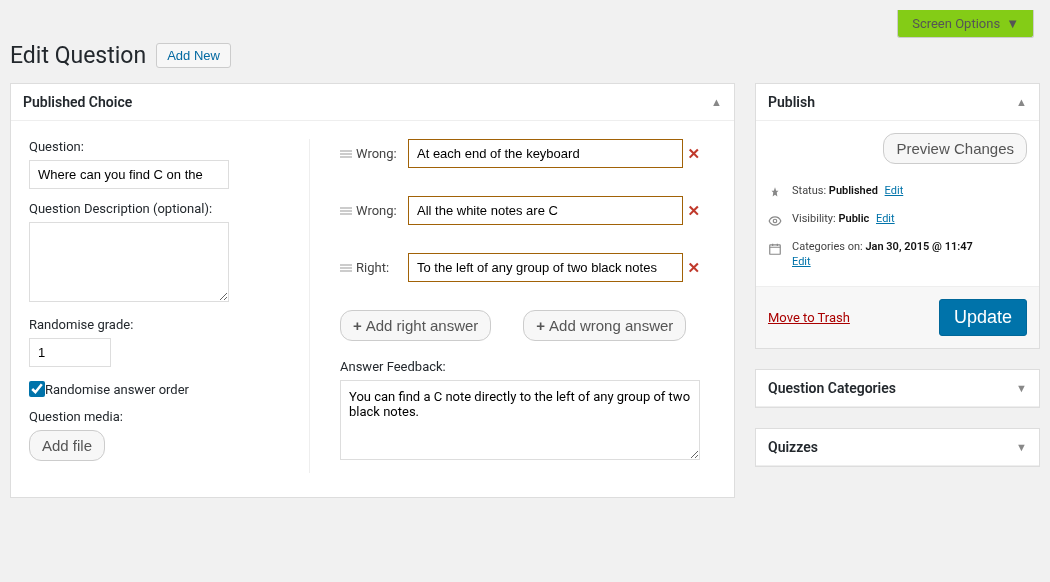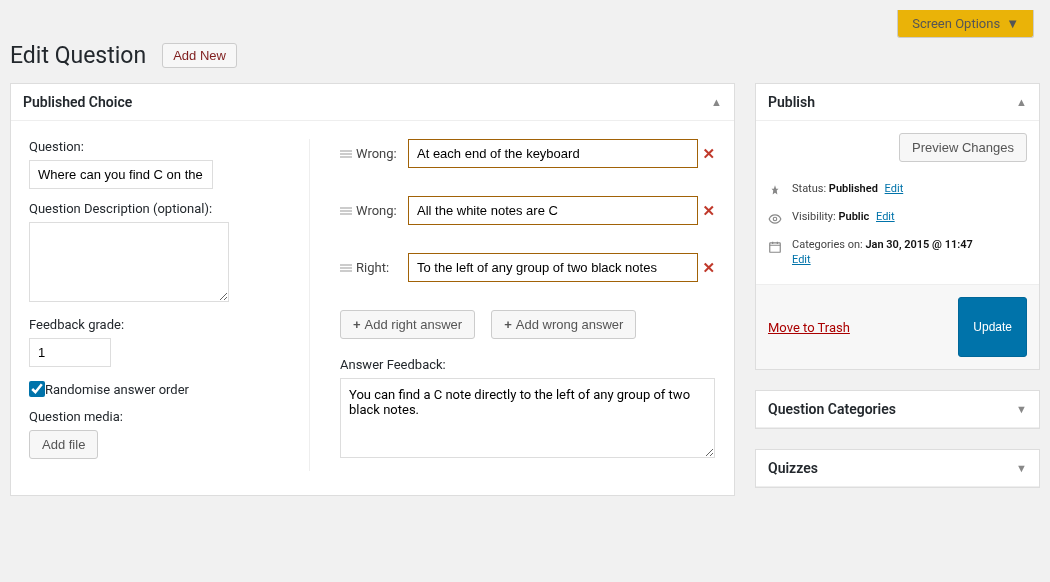--- a/index.html
+++ b/index.html
@@ -1,61 +1,61 @@
 <!DOCTYPE html>
 <html><head>
 <meta charset="utf-8">
 <style>
   * { box-sizing: border-box; margin: 0; padding: 0; }
   body { font-family: -apple-system,BlinkMacSystemFont,"Segoe UI",Roboto,sans-serif; background:#f1f1f1; font-size:13px; color:#23282d; }
   .wrap { padding:10px; }
   .top-bar { display:flex; justify-content:flex-end; padding:0 6px 4px 0; }
-  .screen-options { background:#eab308; border:1px solid #ccc; border-top:none; padding:6px 14px; font-size:13px; color:#555; cursor:pointer; display:flex; align-items:center; gap:6px; border-radius:0 0 3px 3px; }
-  .header-row { display:flex; align-items:center; gap:16px; padding:0 0 14px 0; }
+  .screen-options { background:#84cc16; border:1px solid #ccc; border-top:none; padding:6px 14px; font-size:13px; color:#555; cursor:pointer; display:flex; align-items:center; gap:6px; border-radius:0 0 3px 3px; }
+  .header-row { display:flex; align-items:center; gap:10px; padding:0 0 14px 0; }
   .page-title { font-size:23px; font-weight:400; color:#23282d; }
-  .btn-addnew { border:1px solid #ccc; background:#f7f7f7; color:#7f1d1d; padding:4px 10px; font-size:13px; border-radius:3px; cursor:pointer; }
+  .btn-addnew { border:1px solid #ccc; background:#f7f7f7; color:#0369a1; padding:4px 10px; font-size:13px; border-radius:3px; cursor:pointer; }
   .layout { display:flex; gap:20px; align-items:flex-start; }
   .col-main { flex:1; }
   .col-side { width:285px; }
   .postbox { background:#fff; border:1px solid #ddd; margin-bottom:20px; }
   .postbox-header { display:flex; justify-content:space-between; align-items:center; padding:10px 12px; border-bottom:1px solid #eee; cursor:pointer; }
   .postbox-title { font-size:14px; font-weight:600; color:#23282d; }
   .toggle-indicator { color:#888; font-size:11px; }
-  .postbox-body { padding:18px 19px 24px 18px; }
+  .postbox-body { padding:18px 34px 24px 18px; }
   .mc-grid { display:flex; gap:40px; }
   .mc-left { width:240px; }
   .mc-right { flex:1; border-left:1px solid #eee; padding-left:30px; }
   label.block { display:block; margin-bottom:6px; color:#23282d; font-size:13px; }
-  .input-text { width:184px; padding:6px 8px; border:1px solid #ddd; font-size:13px; background:#fff; }
+  .input-text { width:200px; padding:6px 8px; border:1px solid #ddd; font-size:13px; background:#fff; }
   .textarea { width:200px; height:80px; padding:6px; border:1px solid #ddd; resize:both; font-family:inherit; font-size:13px; }
   .input-small { width:82px; padding:6px 8px; border:1px solid #ddd; font-size:13px; }
   .row { margin-bottom:12px; }
   .check-row { display:flex; align-items:center; gap:0; margin-bottom:12px; margin-top:14px; }
   .check-row input { width:16px; height:16px; accent-color:#0073aa; }
-  .btn-secondary { background:#f7f7f7; border:1px solid #ccc; color:#555; padding:6px 12px; font-size:13px; border-radius:3px; cursor:pointer; }
+  .btn-secondary { background:#f7f7f7; border:1px solid #ccc; color:#555; padding:6px 12px; font-size:15px; border-radius:12px; cursor:pointer; }
   .answer-row { display:flex; align-items:center; gap:4px; margin-bottom:28px; }
   .drag-icon { color:#bbb; cursor:move; font-size:13px; line-height:1; display:flex; flex-direction:column; gap:1px; }
   .drag-icon span { display:block; width:12px; height:2px; background:#ccc; }
   .answer-label { width:48px; color:#444; }
   .answer-input { flex:1; padding:6px 8px; border:1px solid #a16207; font-size:13px; }
   .remove-x { color:#c0392b; font-weight:bold; cursor:pointer; font-size:15px; }
-  .btn-row { display:flex; gap:16px; margin-bottom:18px; margin-top:4px; }
+  .btn-row { display:flex; gap:32px; margin-bottom:18px; margin-top:4px; }
   .plus { font-weight:bold; margin-right:4px; color:#555; }
   .feedback-ta { width:100%; height:80px; padding:8px; border:1px solid #ddd; font-family:inherit; font-size:13px; resize:both; }
   .publish-body { padding:12px; }
   .prev-row { display:flex; justify-content:flex-end; margin-bottom:14px; }
   .meta-row { display:flex; align-items:flex-start; gap:10px; padding:6px 0; font-size:11px; color:#444; flex-wrap:wrap; }
   .meta-icon { width:14px; color:#888; display:flex; justify-content:center; padding-top:2px; }
   .meta-text { flex:1; }
   .strong { font-weight:600; color:#111; }
   .edit-link { color:#0073aa; text-decoration:underline; cursor:pointer; margin-left:4px; }
   .edit-link-block { color:#0073aa; text-decoration:underline; cursor:pointer; display:inline-block; margin-top:2px; }
   .publish-actions { display:flex; justify-content:space-between; align-items:center; border-top:1px solid #eee; background:#f7f7f7; padding:12px; margin:12px -12px -12px -12px; }
   .trash-link { color:#a00; text-decoration:underline; cursor:pointer; }
-  .btn-primary { background:#0073aa; border:1px solid #006799; color:#fff; padding:22px 14px; font-size:12px; border-radius:3px; cursor:pointer; }
+  .btn-primary { background:#0073aa; border:1px solid #006799; color:#fff; padding:7px 14px; font-size:18px; border-radius:3px; cursor:pointer; }
   svg.ico { width:14px; height:14px; }
 </style>
 </head>
 <body>
 
 <div class="wrap">
   <div class="top-bar">
     <div class="screen-options">
       <span>Screen Options</span>
       <span>▼</span>
@@ -79,21 +79,21 @@
             <div class="mc-left">
               <div class="row">
                 <label class="block">Question:</label>
                 <input class="input-text" type="text" value="Where can you find C on the" style="">
               </div>
               <div class="row">
                 <label class="block">Question Description (optional):</label>
                 <textarea class="textarea" style=""></textarea>
               </div>
               <div class="row">
-                <label class="block">Feedback grade:</label>
+                <label class="block">Randomise grade:</label>
                 <input class="input-small" type="text" value="1" style="">
               </div>
               <div class="check-row">
                 <input type="checkbox" checked="" style="">
                 <span>Randomise answer order</span>
               </div>
               <div class="row">
                 <label class="block">Question media:</label>
                 <button class="btn-secondary">Add file</button>
               </div>

